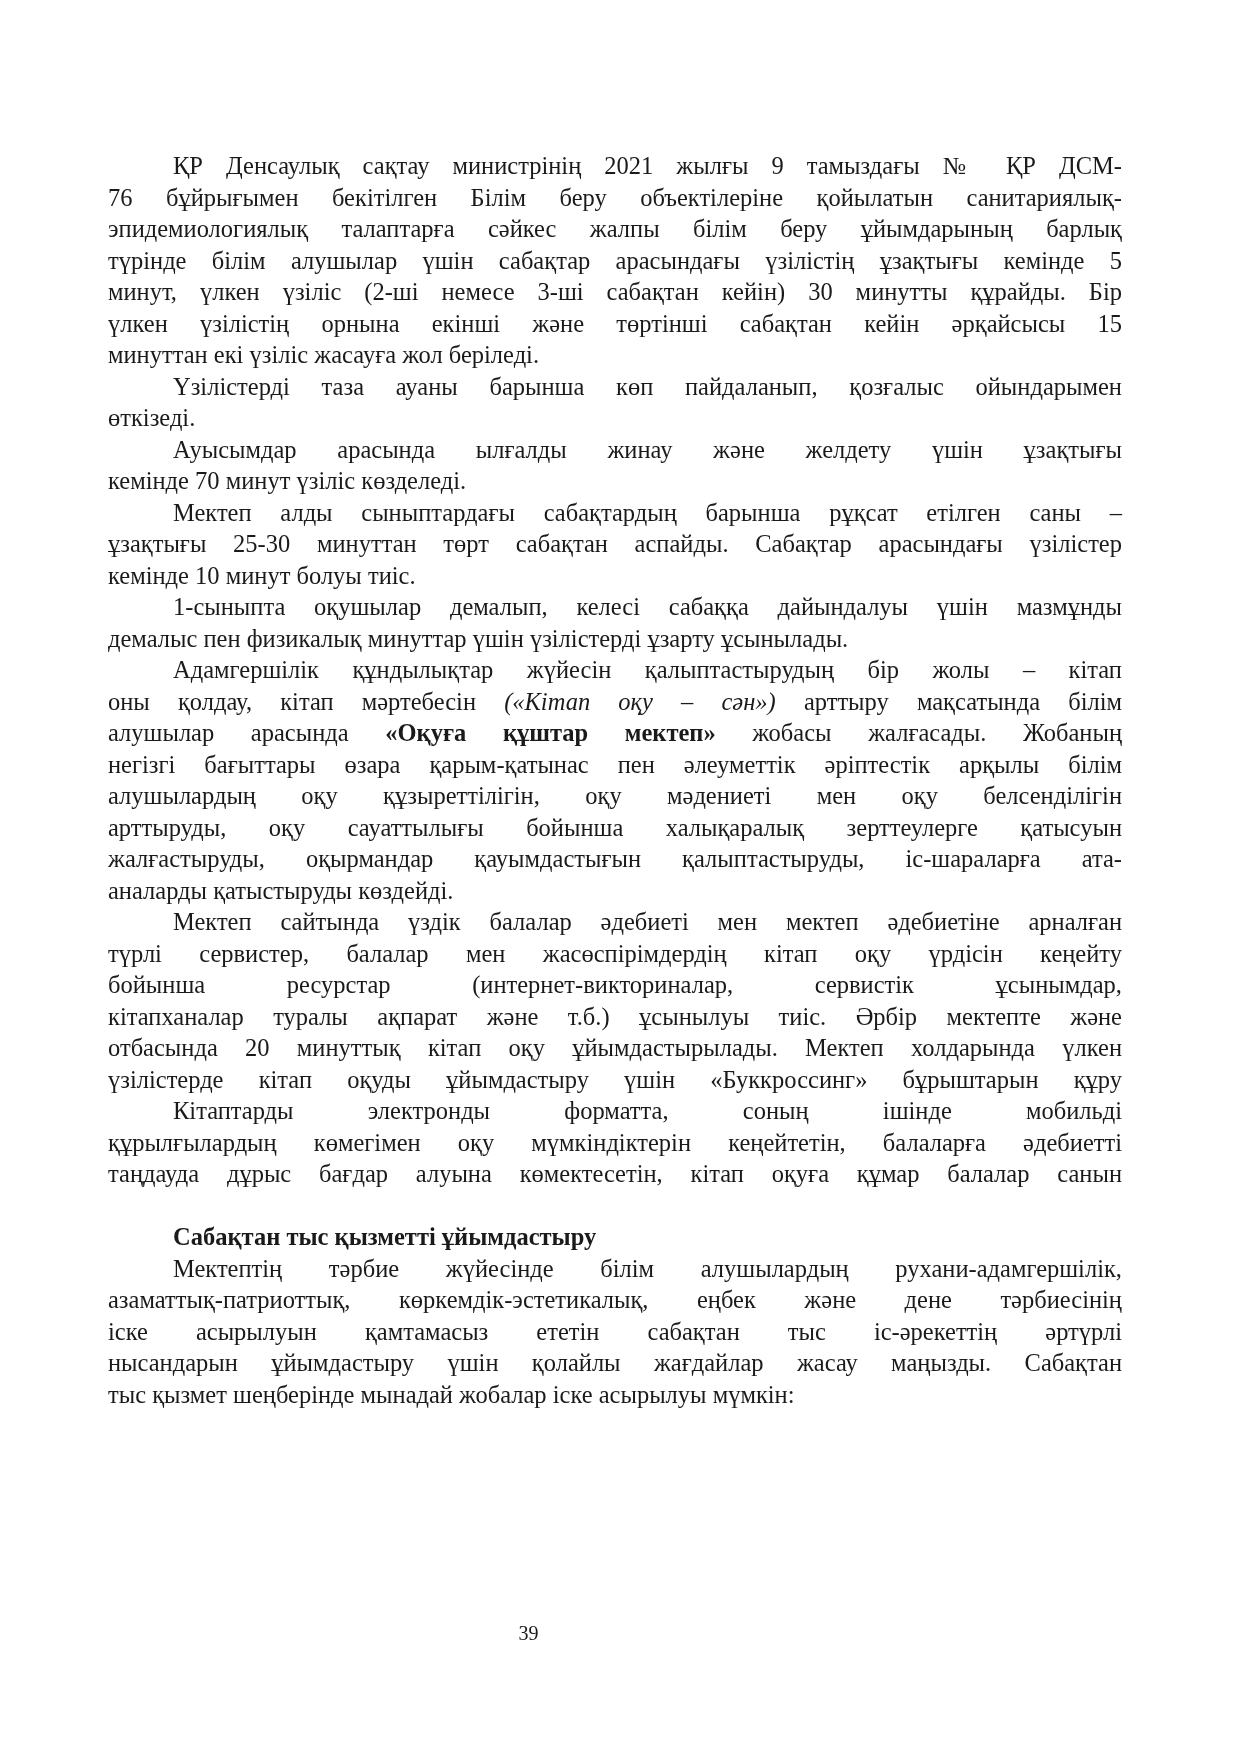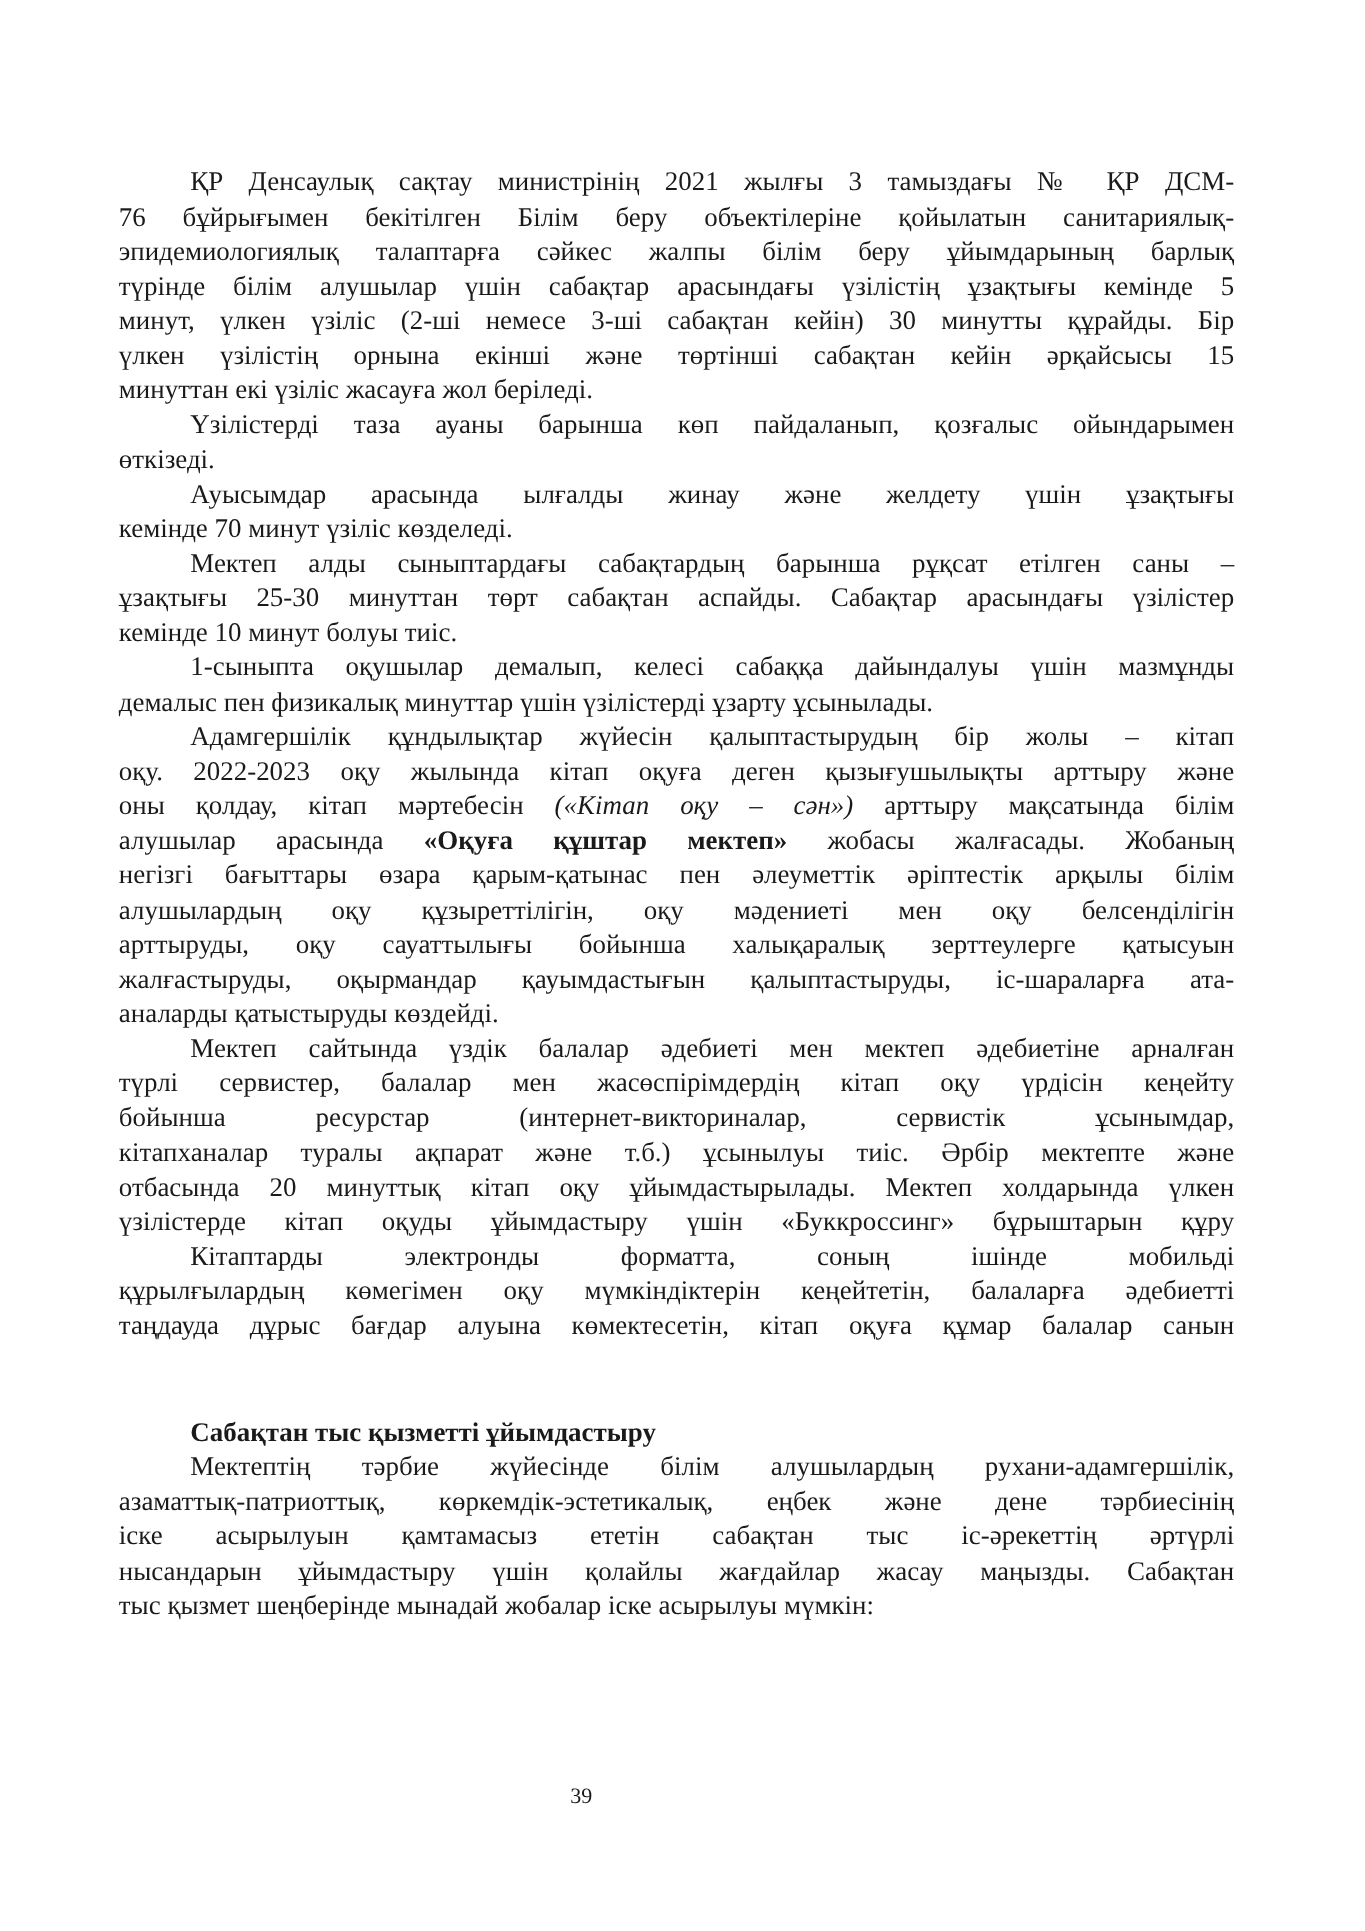--- a/index.html
+++ b/index.html
@@ -7,35 +7,35 @@
   .page {
     position: absolute; left: 108px; top: 150px; width: 1014px;
     font-family: "Liberation Serif", "DejaVu Serif", serif;
     font-size: 24.5px; color: #1a1a1a; line-height: 31.5px;
   }
   .para { margin: 0; }
   .line { display: block; white-space: nowrap; text-align: justify; text-align-last: justify; height: 31.5px; overflow: visible; }
   .line.last { text-align-last: left; }
   .line.indent { padding-left: 65px; }
   .spacer { height: 31.5px; }
-  .heading { font-weight: bold; margin-top: 34px; }
+  .heading { font-weight: bold; }
   .em-i { font-style: italic; }
   .em-b { font-weight: bold; }
   .page-number {
     position: absolute; left: 0; width: 1057px; top: 1622px; text-align: center;
     font-family: "Liberation Serif", "DejaVu Serif", serif; font-size: 20px; color: #1a1a1a;
   }
 </style>
 </head>
 <body>
 
 <div class="page">
 
   <div class="para">
-    <span class="line indent">ҚР Денсаулық сақтау министрінің 2021 жылғы 3 тамыздағы № ҚР ДСМ-</span>
+    <span class="line indent">ҚР Денсаулық сақтау министрінің 2021 жылғы 9 тамыздағы № ҚР ДСМ-</span>
     <span class="line">76 бұйрығымен бекітілген Білім беру объектілеріне қойылатын санитариялық-</span>
     <span class="line">эпидемиологиялық талаптарға сәйкес жалпы білім беру ұйымдарының барлық</span>
     <span class="line">түрінде білім алушылар үшін сабақтар арасындағы үзілістің ұзақтығы кемінде 5</span>
     <span class="line">минут, үлкен үзіліс (2-ші немесе 3-ші сабақтан кейін) 30 минутты құрайды. Бір</span>
     <span class="line">үлкен үзілістің орнына екінші және төртінші сабақтан кейін әрқайсысы 15</span>
     <span class="line last">минуттан екі үзіліс жасауға жол беріледі.</span>
   </div>
 
   <div class="para">
     <span class="line indent">Үзілістерді таза ауаны барынша көп пайдаланып, қозғалыс ойындарымен</span>
@@ -53,21 +53,20 @@
     <span class="line last">кемінде 10 минут болуы тиіс.</span>
   </div>
 
   <div class="para">
     <span class="line indent">1-сыныпта оқушылар демалып, келесі сабаққа дайындалуы үшін мазмұнды</span>
     <span class="line last">демалыс пен физикалық минуттар үшін үзілістерді ұзарту ұсынылады.</span>
   </div>
 
   <div class="para">
     <span class="line indent">Адамгершілік құндылықтар жүйесін қалыптастырудың бір жолы – кітап</span>
-    <span class="line">оқу. 2022-2023 оқу жылында кітап оқуға деген қызығушылықты арттыру және</span>
     <span class="line">
       <span>оны қолдау, кітап мәртебесін </span><span class="em-i">(«Кітап оқу – сән»)</span><span> арттыру мақсатында білім</span>
     </span>
     <span class="line">
       <span>алушылар арасында </span><span class="em-b">«Оқуға құштар мектеп»</span><span> жобасы жалғасады. Жобаның</span>
     </span>
     <span class="line">негізгі бағыттары өзара қарым-қатынас пен әлеуметтік әріптестік арқылы білім</span>
     <span class="line">алушылардың оқу құзыреттілігін, оқу мәдениеті мен оқу белсенділігін</span>
     <span class="line">арттыруды, оқу сауаттылығы бойынша халықаралық зерттеулерге қатысуын</span>
     <span class="line">жалғастыруды, оқырмандар қауымдастығын қалыптастыруды, іс-шараларға ата-</span>

